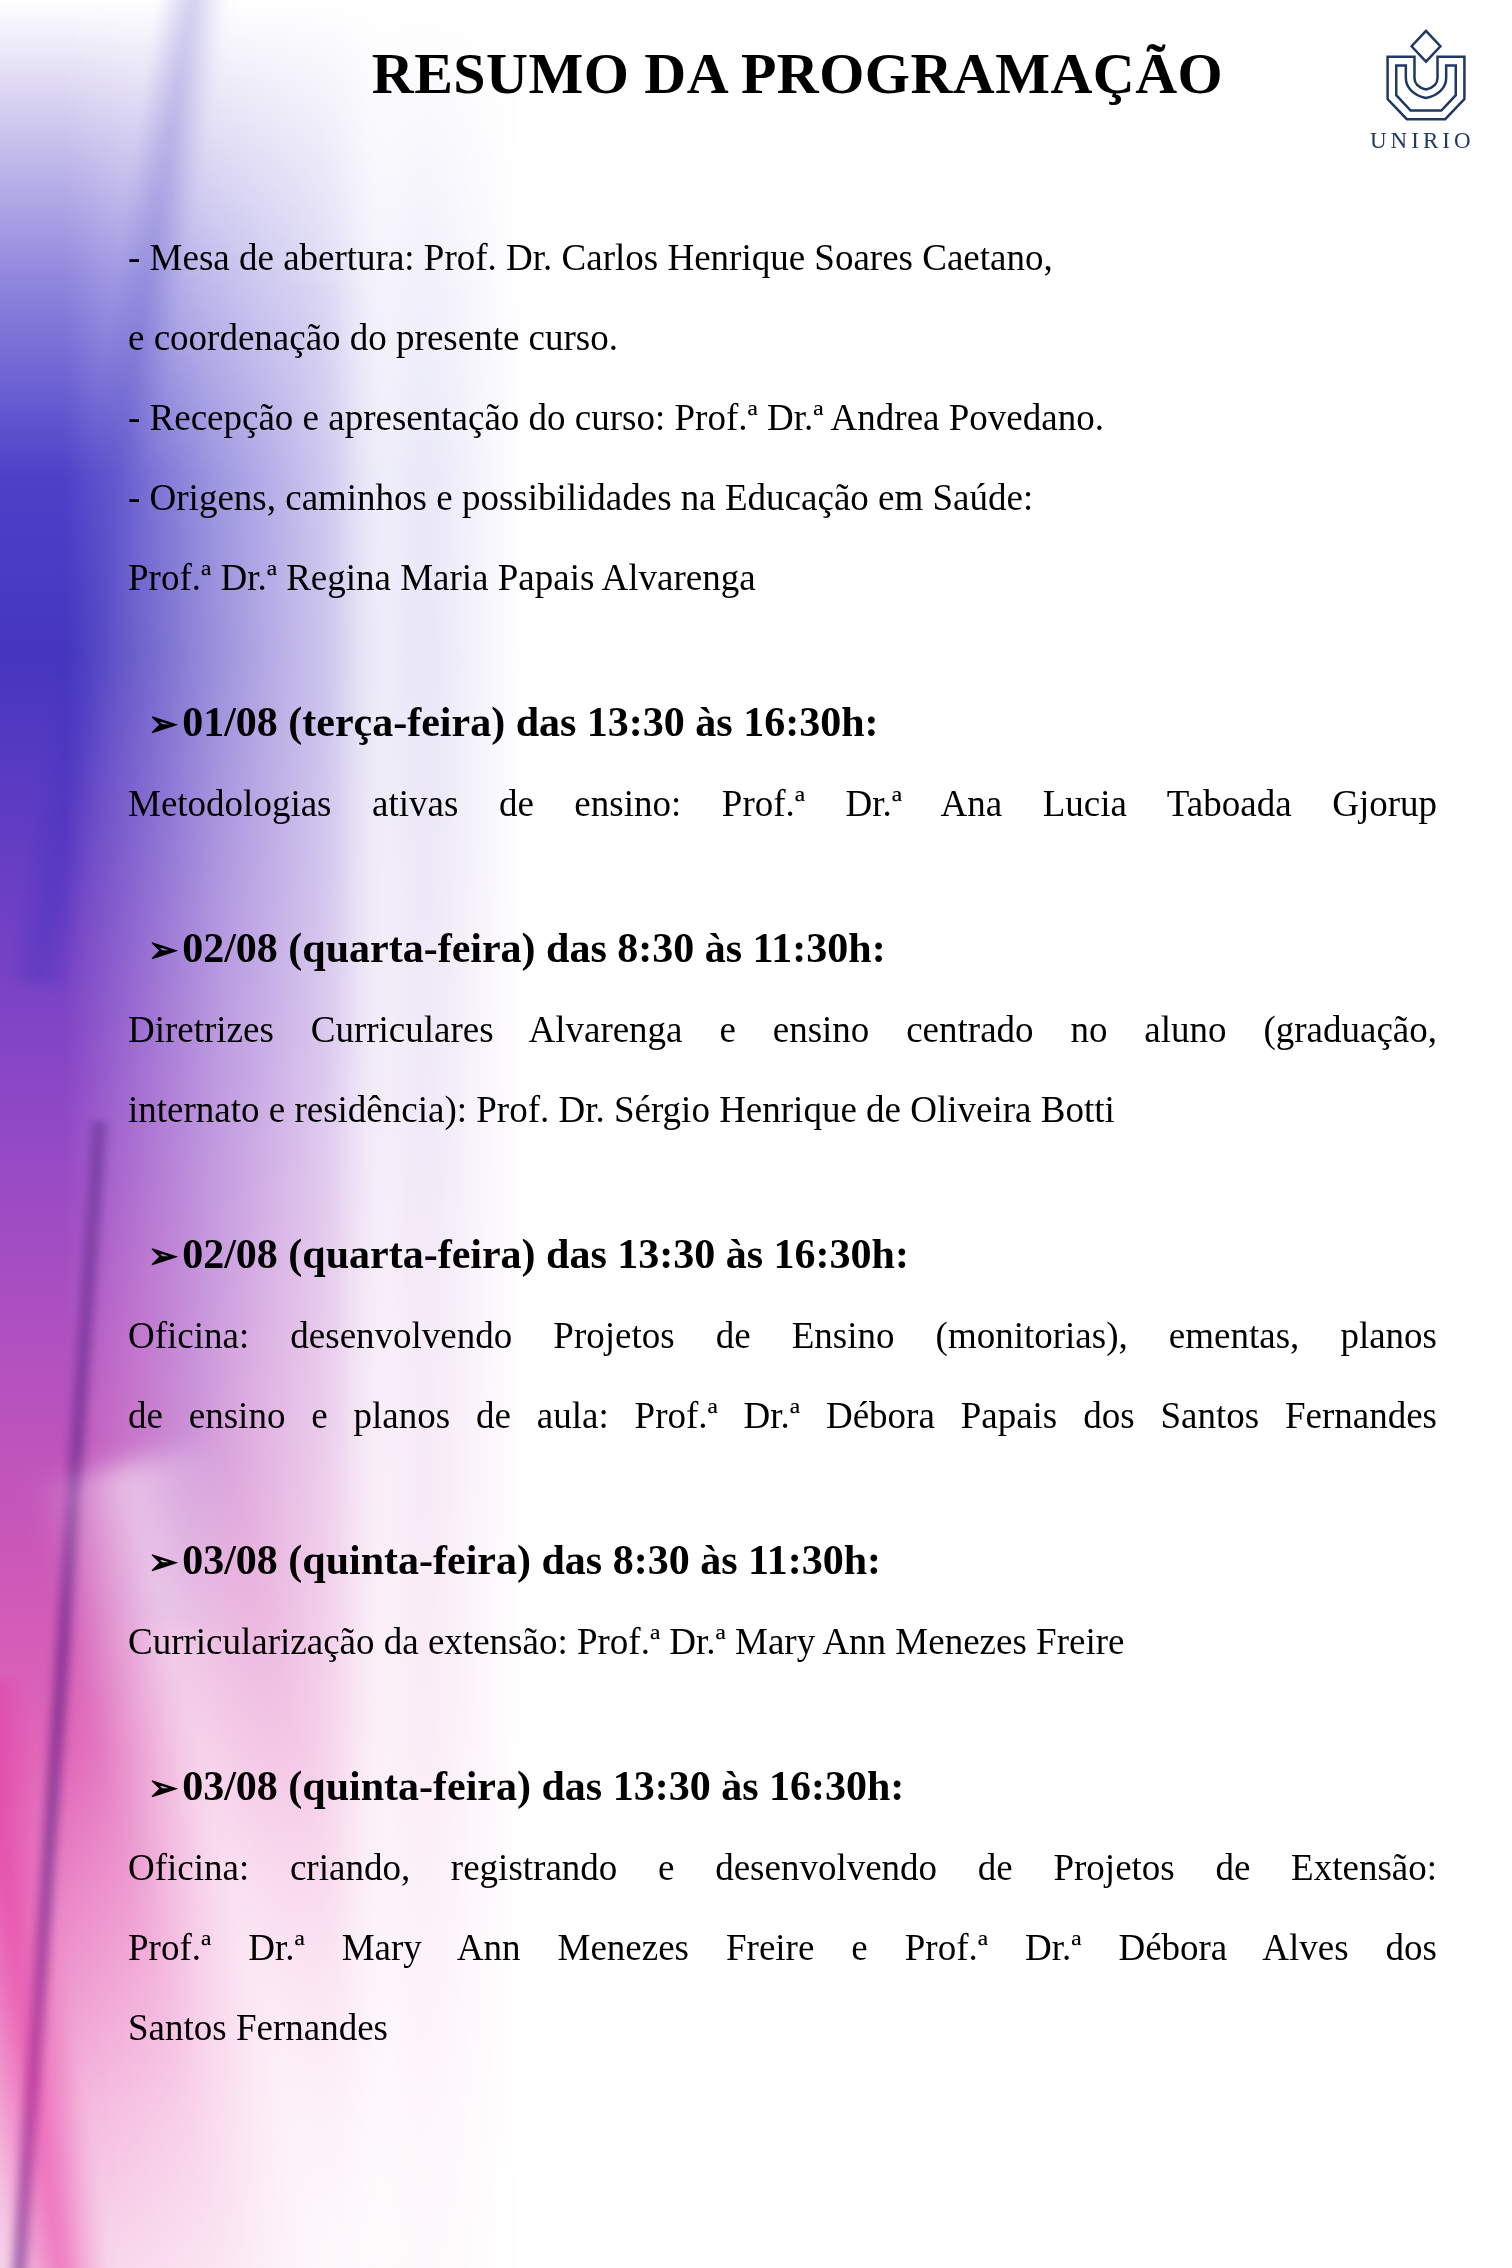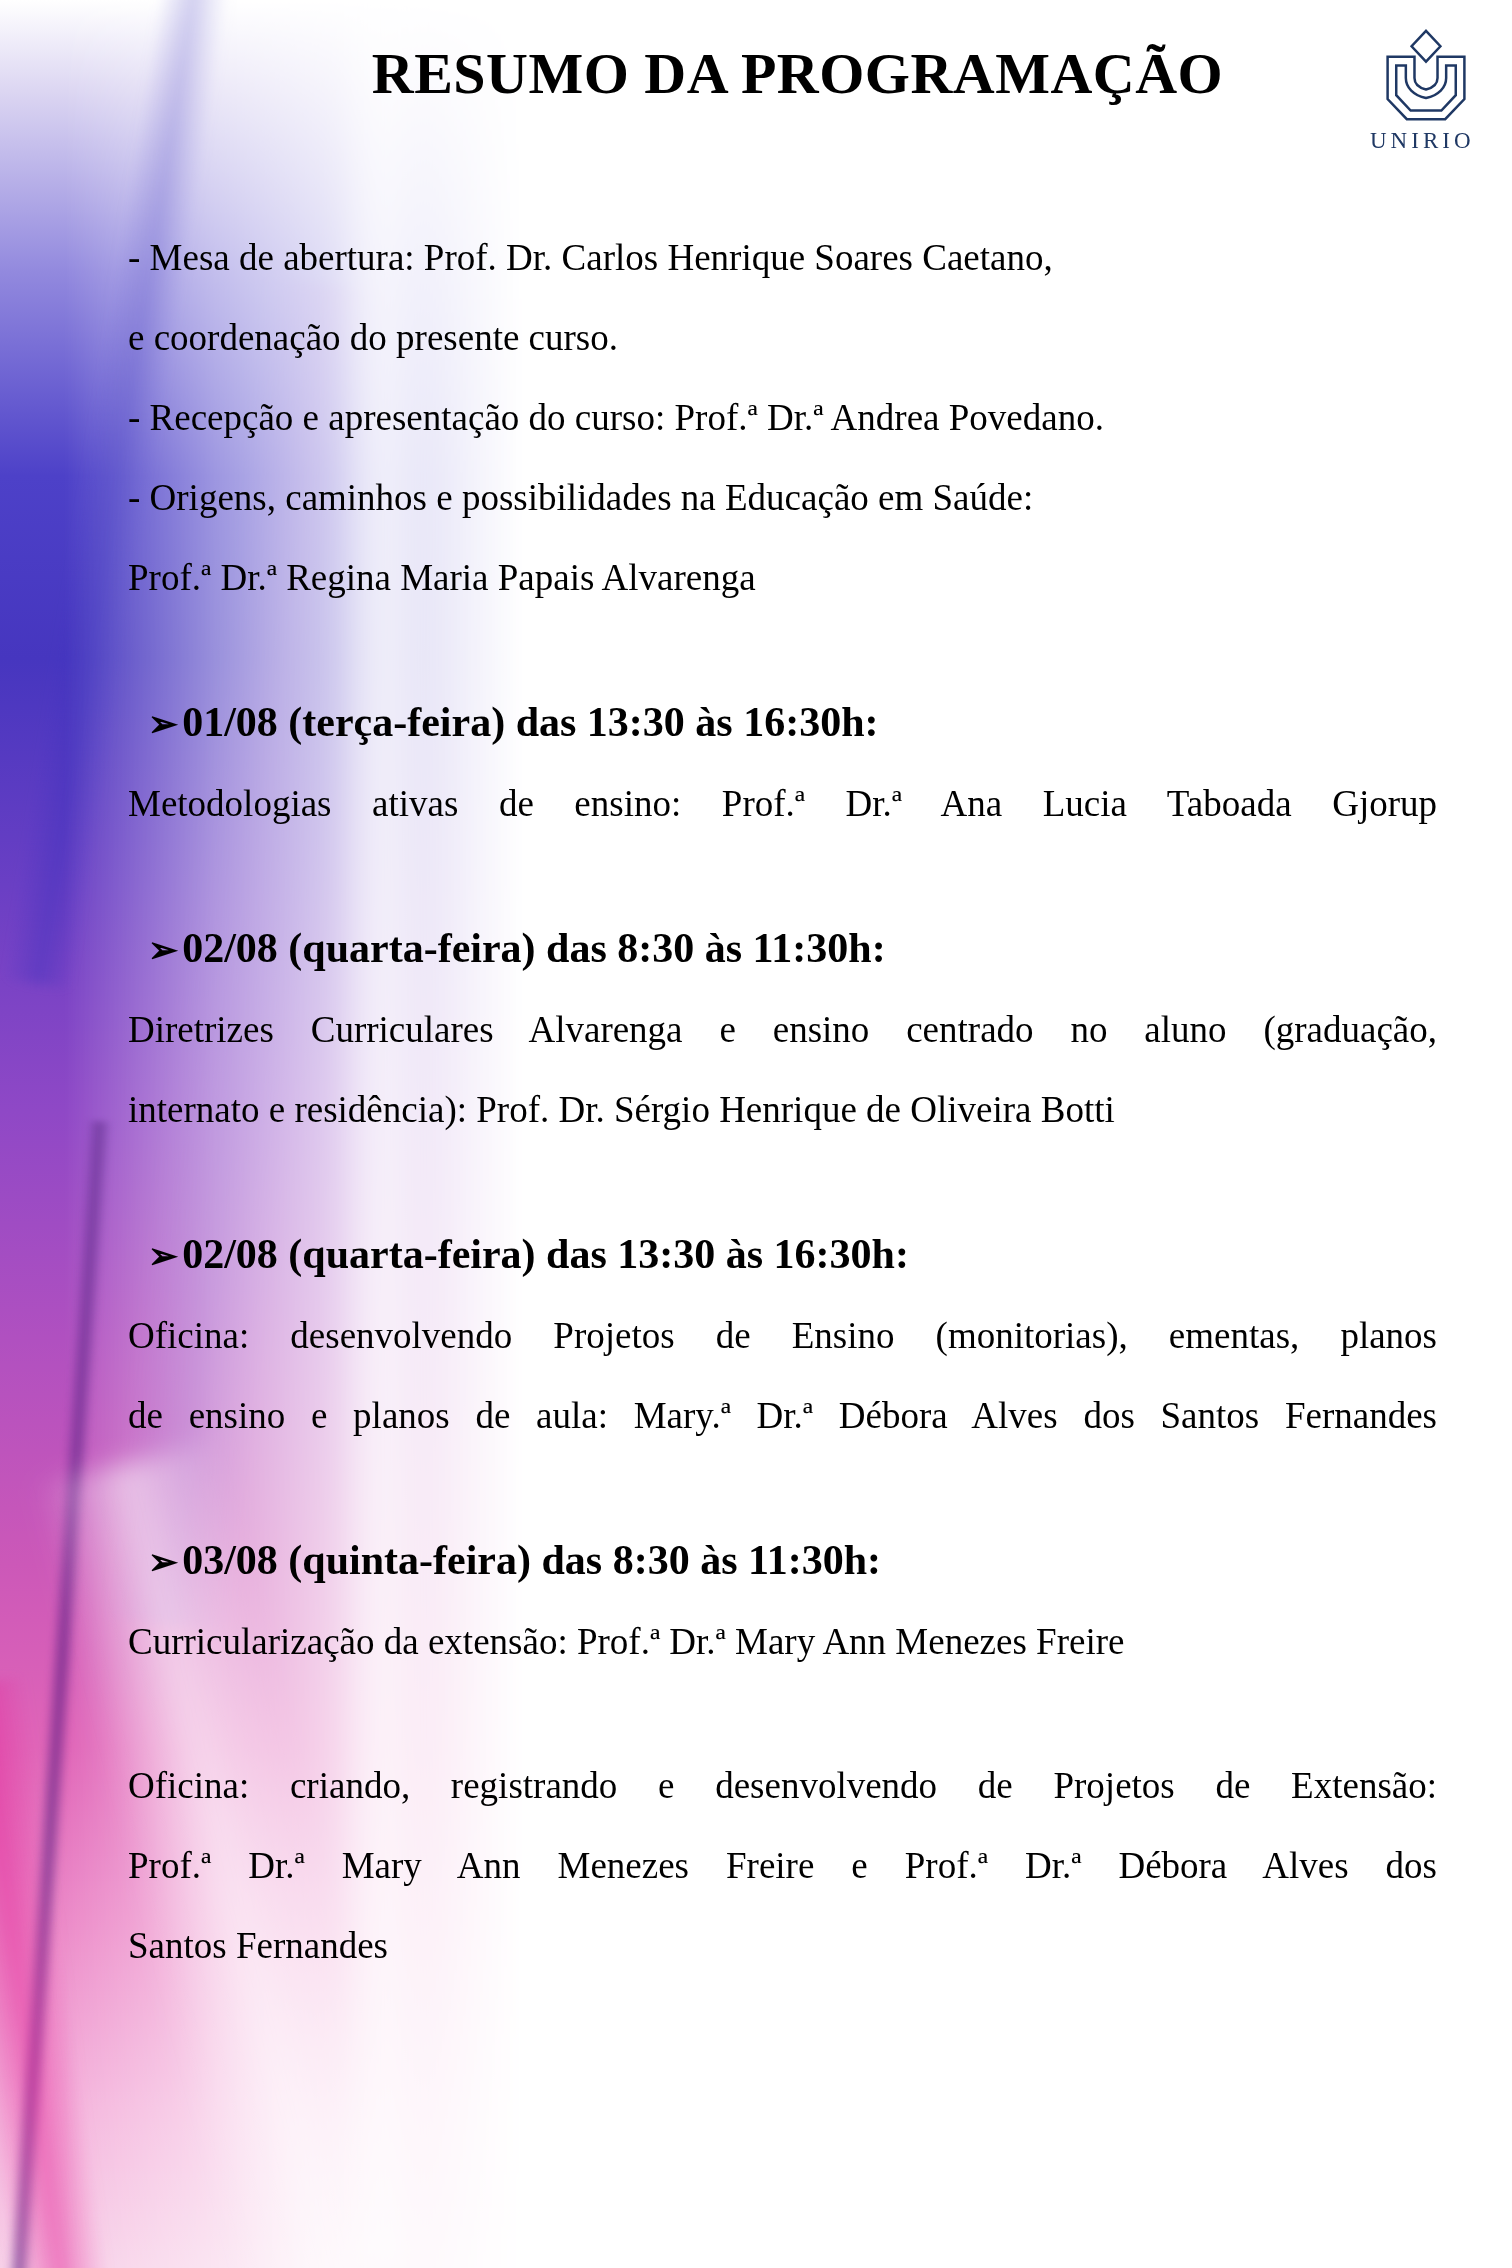--- a/index.html
+++ b/index.html
@@ -142,28 +142,29 @@
 
     <div class="section">
       <div class="heading"><span class="bullet">➢</span><span>02/08 (quarta-feira) das 8:30 às 11:30h:</span></div>
       <div class="line just">Diretrizes Curriculares Alvarenga e ensino centrado no aluno (graduação,</div>
       <div class="line">internato e residência): Prof. Dr. Sérgio Henrique de Oliveira Botti</div>
     </div>
 
     <div class="section">
       <div class="heading"><span class="bullet">➢</span><span>02/08 (quarta-feira) das 13:30 às 16:30h:</span></div>
       <div class="line just">Oficina: desenvolvendo Projetos de Ensino (monitorias), ementas, planos</div>
-      <div class="line just">de ensino e planos de aula: Mary.ª Dr.ª Débora Alves dos Santos Fernandes</div>
+      <div class="line just">de ensino e planos de aula: Prof.ª Dr.ª Débora Papais dos Santos Fernandes</div>
     </div>
 
     <div class="section">
       <div class="heading"><span class="bullet">➢</span><span>03/08 (quinta-feira) das 8:30 às 11:30h:</span></div>
       <div class="line">Curricularização da extensão: Prof.ª Dr.ª Mary Ann Menezes Freire</div>
     </div>
 
     <div class="section">
+      <div class="heading"><span class="bullet">➢</span><span>03/08 (quinta-feira) das 13:30 às 16:30h:</span></div>
       <div class="line just">Oficina: criando, registrando e desenvolvendo de Projetos de Extensão:</div>
       <div class="line just">Prof.ª Dr.ª Mary Ann Menezes Freire e Prof.ª Dr.ª Débora Alves dos</div>
       <div class="line">Santos Fernandes</div>
     </div>
 
   </div>
 </div>
 
 </body></html>

